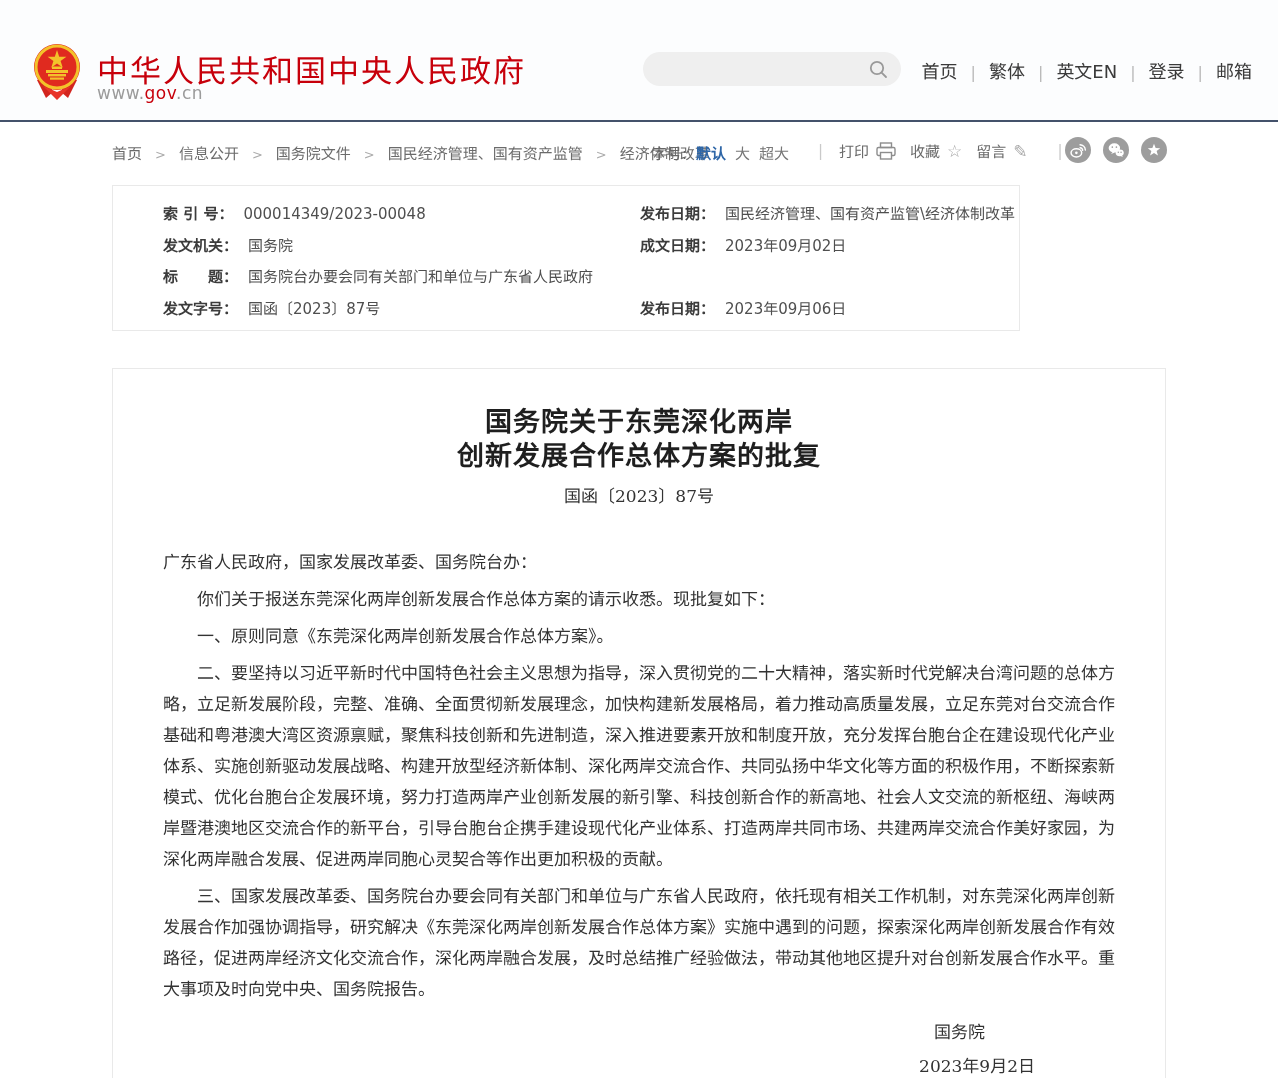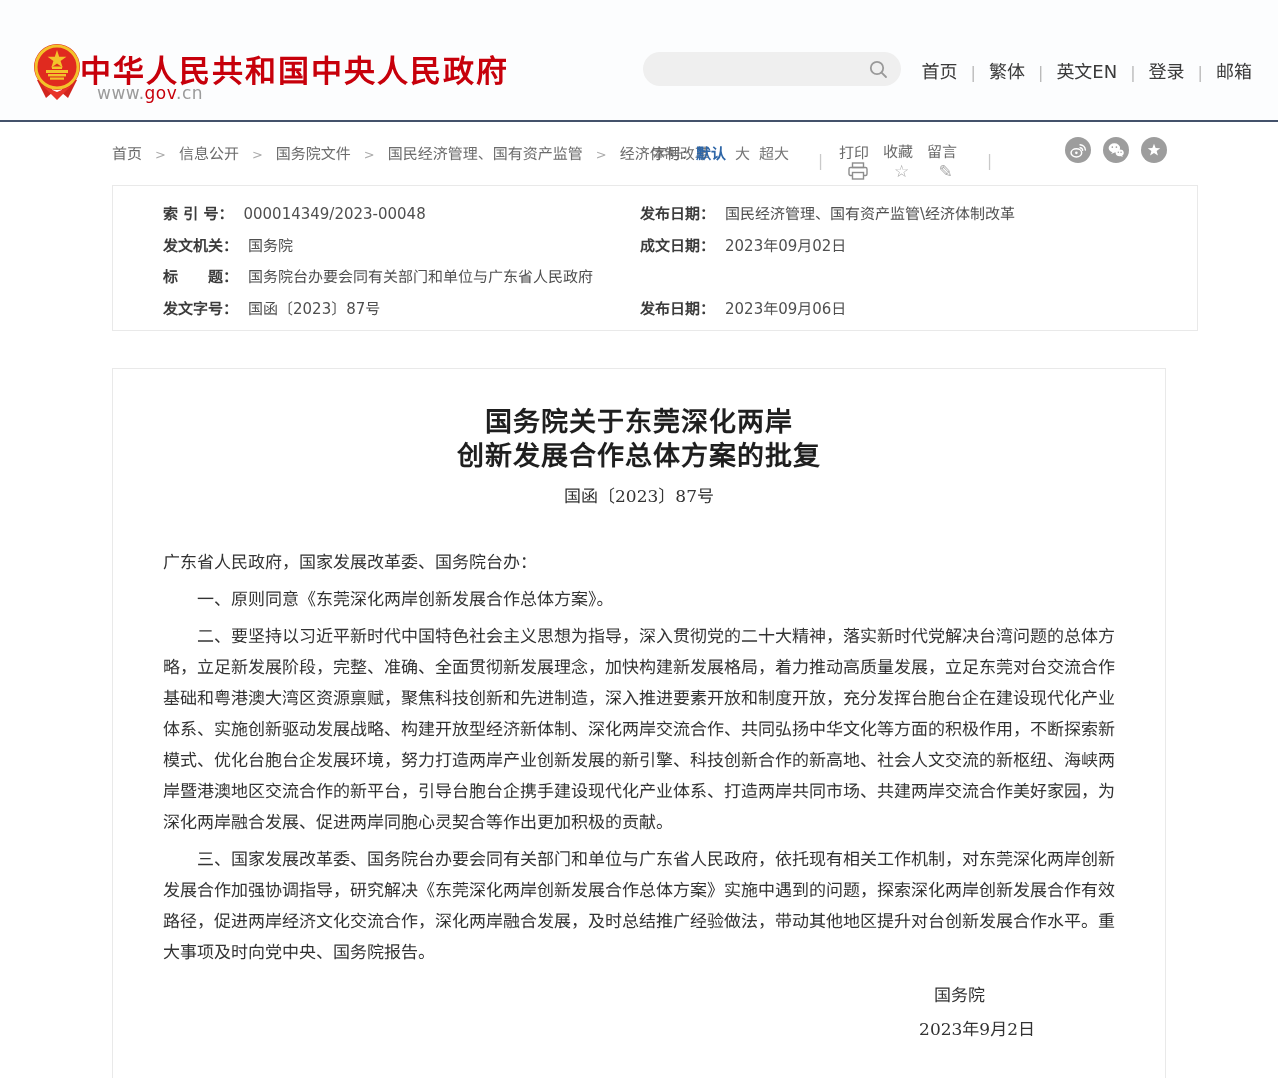--- a/index.html
+++ b/index.html
@@ -3,21 +3,21 @@
 <meta charset="utf-8">
 <style>
   * { box-sizing: border-box; margin: 0; padding: 0; }
   html,body { width:1278px; height:1078px; overflow:hidden; background:#ffffff;
     font-family:"DejaVu Sans","Liberation Sans",sans-serif; }
 
   
   .header { position:relative; width:100%; height:122px; background:#fcfdfe;
     border-bottom:2px solid #44526b; }
   .emblem { position:absolute; left:33px; top:42px; width:48px; height:60px; }
-  .site-title { position:absolute; left:80px; top:46px; font-size:31px; font-weight:bold;
+  .site-title { position:absolute; left:97px; top:46px; font-size:31px; font-weight:normal;
     color:#c7000b; letter-spacing:2px; font-family:"DejaVu Sans","Liberation Sans",sans-serif; }
   .site-url { position:absolute; left:97px; top:83px; font-size:17px; color:#9b9b9b; letter-spacing:0.5px; }
   .site-url .gov { color:#c7000b; }
   .search-pill { position:absolute; left:643px; top:52px; width:258px; height:34px;
     background:#efefef; border-radius:17px; }
   .search-pill input { position:absolute; left:16px; top:4px; width:210px; height:26px;
     border:none; background:transparent; outline:none; font-size:15px; color:#555; }
   .search-pill .mag { position:absolute; right:12px; top:6px; }
   .top-nav { position:absolute; right:26px; top:57px; font-size:18px; color:#3a3a3a; white-space:nowrap; }
   .top-nav a { color:#3a3a3a; text-decoration:none; }
@@ -28,29 +28,29 @@
   .breadcrumb { position:absolute; left:112px; top:20px; font-size:15px; color:#6b6b6b; white-space:nowrap; }
   .breadcrumb a { color:#6b6b6b; text-decoration:none; }
   .breadcrumb .sep { color:#aaa; margin:0 13px; font-size:13px; }
   .fontsize-group { position:absolute; left:652px; top:20px; font-size:15px; color:#777; white-space:nowrap; }
   .fontsize-group .fs-label { color:#666; }
   .fontsize-group .fs-opt { margin-left:9px; color:#777; cursor:pointer; }
   .fontsize-group .fs-opt.active { color:#2e66a7; font-weight:bold; }
   .tool-group { position:absolute; left:802px; top:18px; font-size:15px; color:#6b6b6b; white-space:nowrap;
     display:flex; align-items:center; }
   .tool-group .bar { color:#c9c9c9; margin:0 16px; }
-  .tool-group .t-item { display:flex; align-items:center; margin-right:14px; cursor:pointer; color:#6b6b6b;flex-direction:column; }
+  .tool-group .t-item { display:flex; align-items:center; margin-right:14px; cursor:pointer; color:#6b6b6b; }
   .tool-group .t-item svg, .tool-group .t-item .glyph { margin-left:7px; }
   .glyph { color:#a9a9a9; font-size:17px; }
   .share-group { position:absolute; right:111px; top:15px; display:flex; }
   .share-circle { width:26px; height:26px; border-radius:50%; background:#9d9d9d; margin-left:12px;
     display:flex; align-items:center; justify-content:center; cursor:pointer; }
 
   
-  .meta-box { position:absolute; left:112px; top:185px; width:1086px; height:146px;
+  .meta-box { position:absolute; left:112px; top:185px; width:908px; height:146px;
     border:1px solid #e9e9e9; background:#fff; padding:13px 0 0 50px; }
   .meta-row { position:relative; height:31.5px; line-height:31.5px; font-size:15px; white-space:nowrap; }
   .meta-label { font-weight:bold; color:#3c3c3c; margin-right:10px; }
   .meta-value { color:#4f4f4f; }
   .meta-right { position:absolute; left:477px; top:0; }
 
   
   .doc-box { position:absolute; left:112px; top:368px; width:1054px; height:764px;
     border:1px solid #e9e9e9; background:#fff; padding:36px 50px 0 50px; }
   .doc-title { text-align:center; font-family:Liberation Sans, sans-serif;
@@ -175,20 +175,21 @@
 
 <div class="doc-box">
   <div class="doc-title">
     <div>国务院关于东莞深化两岸</div>
     <div>创新发展合作总体方案的批复</div>
   </div>
   <div class="doc-num">国函〔2023〕87号</div>
 
   <div class="doc-body">
     <p>广东省人民政府，国家发展改革委、国务院台办：</p>
+    <p class="ind">你们关于报送东莞深化两岸创新发展合作总体方案的请示收悉。现批复如下：</p>
     <p class="ind">一、原则同意《东莞深化两岸创新发展合作总体方案》。</p>
     <p class="ind">二、要坚持以习近平新时代中国特色社会主义思想为指导，深入贯彻党的二十大精神，落实新时代党解决台湾问题的总体方略，立足新发展阶段，完整、准确、全面贯彻新发展理念，加快构建新发展格局，着力推动高质量发展，立足东莞对台交流合作基础和粤港澳大湾区资源禀赋，聚焦科技创新和先进制造，深入推进要素开放和制度开放，充分发挥台胞台企在建设现代化产业体系、实施创新驱动发展战略、构建开放型经济新体制、深化两岸交流合作、共同弘扬中华文化等方面的积极作用，不断探索新模式、优化台胞台企发展环境，努力打造两岸产业创新发展的新引擎、科技创新合作的新高地、社会人文交流的新枢纽、海峡两岸暨港澳地区交流合作的新平台，引导台胞台企携手建设现代化产业体系、打造两岸共同市场、共建两岸交流合作美好家园，为深化两岸融合发展、促进两岸同胞心灵契合等作出更加积极的贡献。</p>
     <p class="ind">三、国家发展改革委、国务院台办要会同有关部门和单位与广东省人民政府，依托现有相关工作机制，对东莞深化两岸创新发展合作加强协调指导，研究解决《东莞深化两岸创新发展合作总体方案》实施中遇到的问题，探索深化两岸创新发展合作有效路径，促进两岸经济文化交流合作，深化两岸融合发展，及时总结推广经验做法，带动其他地区提升对台创新发展合作水平。重大事项及时向党中央、国务院报告。</p>
 
     <div class="signature">
       <span class="sig-org">国务院</span>
       <span class="sig-date">2023年9月2日</span>
     </div>
 
   </div>

